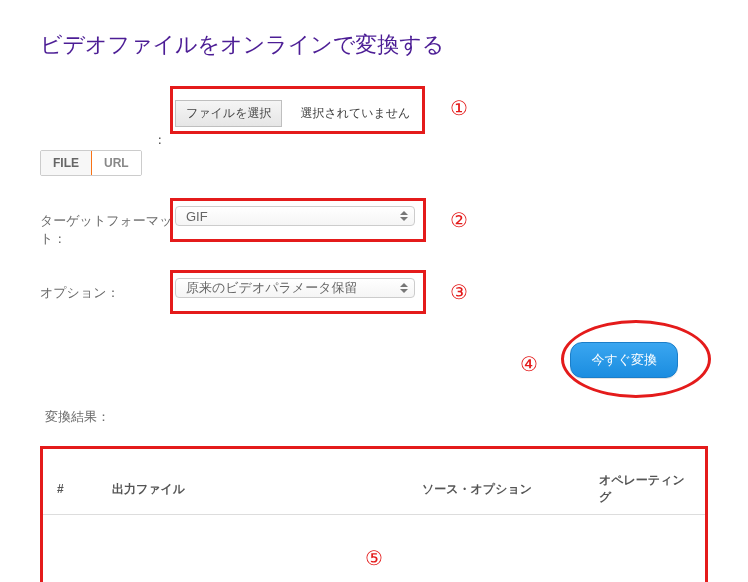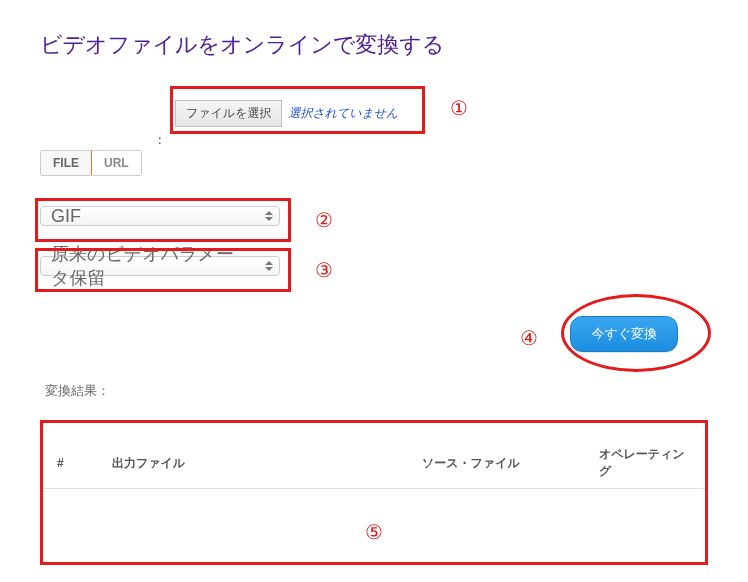--- a/index.html
+++ b/index.html
@@ -68,35 +68,34 @@
       background: linear-gradient(#f5f5f5, #e6e6e6);
       border: 1px solid #bfbfbf;
       color: #444;
       font-size: 12px;
       padding: 4px 10px;
       cursor: pointer;
       border-radius: 0;
     }
     .file-status {
       font-size: 12px;
-      color: #1d4ed8;
-      margin-left: 6px;
-      font-style: italic;
+      color: #404040;
+      margin-left: 18px;
     }
     .select-box {
       position: relative;
       width: 240px;
       height: 20px;
       border: 1px solid #ccc;
       border-radius: 4px;
       background: linear-gradient(#fff, #f5f5f5);
       display: flex;
       align-items: center;
       padding: 0 28px 0 10px;
-      font-size: 18px;
+      font-size: 13px;
       color: #666;
       cursor: pointer;
     }
     .select-arrow {
       position: absolute;
       right: 6px;
       top: 50%;
       transform: translateY(-50%);
       display: flex;
       flex-direction: column;
@@ -201,34 +200,36 @@
       <div class="file-group">
         <button class="file-btn">ファイルを選択</button>
         <span class="file-status">選択されていません</span>
       </div>
       <div class="red-box" style="left:-5px; top:-14px; width:255px; height:48px;"></div>
       <span class="annot" style="left:275px; top:-4px;">①</span>
     </div>
   </div>
 
   <div class="form-row">
+    <div class="label-col">ターゲットフォーマット：</div>
     <div class="control-col">
       <div class="select-box">
         <span>GIF</span>
         <span class="select-arrow">
           <span class="tri-up"></span>
             <span class="tri-down"></span>
         </span>
       </div>
       <div class="red-box" style="left:-5px; top:-8px; width:256px; height:44px;"></div>
       <span class="annot" style="left:275px; top:2px;">②</span>
     </div>
   </div>
 
   <div class="form-row">
+    <div class="label-col">オプション：</div>
     <div class="control-col">
       <div class="select-box">
         <span>原来のビデオパラメータ保留</span>
         <span class="select-arrow">
           <span class="tri-up"></span>
             <span class="tri-down"></span>
         </span>
       </div>
       <div class="red-box" style="left:-5px; top:-8px; width:256px; height:44px;"></div>
       <span class="annot" style="left:275px; top:2px;">③</span>
@@ -241,20 +242,20 @@
     <button class="submit-btn">今すぐ変換</button>
   </div>
 
   <div class="result-label">変換結果：</div>
   <div class="result-box">
     <table class="result-table">
       <thead>
         <tr>
           <th style="width:55px;">#</th>
           <th style="width:310px;">出力ファイル</th>
-          <th>ソース・ファイル</th>
+          <th>ソース・オプション</th>
           <th style="width:120px;">オペレーティング</th>
         </tr>
       </thead>
     </table>
     <span class="result-annot">⑤</span>
   </div>
 </div>
 
 </body></html>

